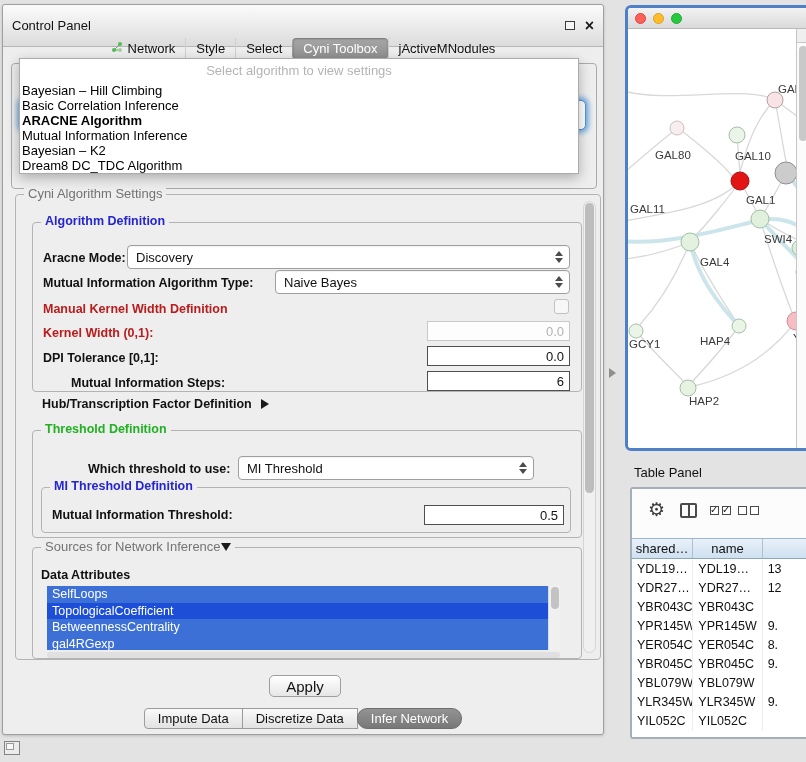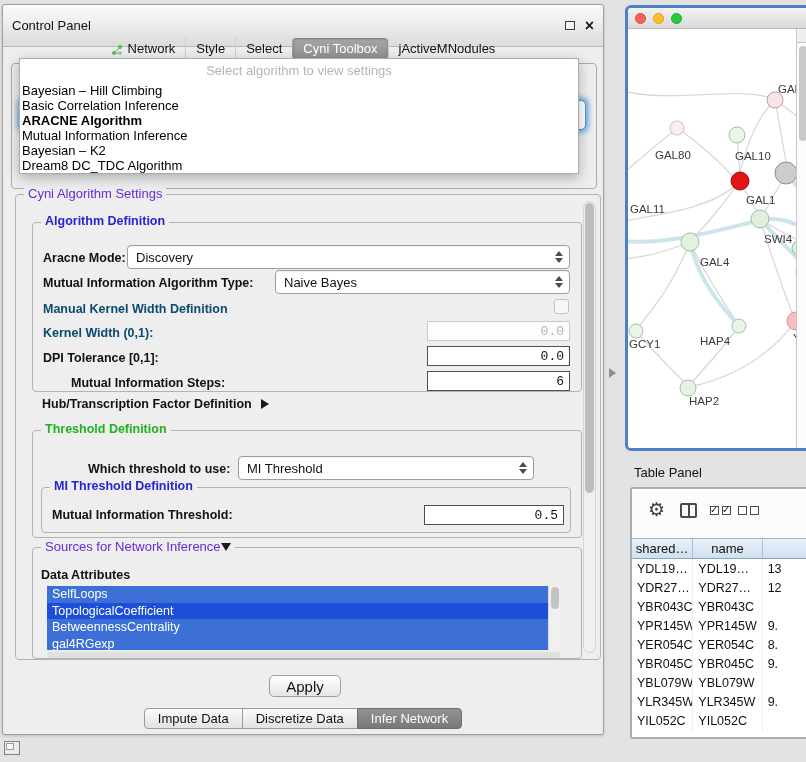--- a/index.html
+++ b/index.html
@@ -11,58 +11,58 @@
   
   .control-panel { position:absolute; left:2px; top:4px; width:602px; height:731px;
     background:#eeeeee; border:1px solid #9f9f9f; border-radius:3px; box-shadow:0 1px 3px rgba(0,0,0,.18); }
   .cp-titlebar { height:42px; background:linear-gradient(#fbfbfb,#dcdcdc); border-bottom:1px solid #b7b7b7;
     display:flex; align-items:center; padding:18px 9px; border-radius:3px 3px 0 0; }
   .cp-controls { margin-left:auto; display:flex; align-items:center; gap:10px; }
   .float-icon { width:10px; height:9px; border:1.5px solid #3a3a3a; display:inline-block; background:#f5f5f5; }
   .close-icon { font-size:16px; font-weight:bold; line-height:1; color:#1a1a1a; }
 
   .cp-tabs { position:absolute; left:0; right:0; top:33px; display:flex; justify-content:center; align-items:center; }
-  .cp-tab { padding:3px 10px; display:flex; align-items:flex-end; gap:5px; color:#111; }
+  .cp-tab { padding:3px 10px; display:flex; align-items:flex-start; gap:5px; color:#111; }
   .cp-tab + .cp-tab { border-left:1px solid #cfcfcf; }
   .cp-tab.selected { background:linear-gradient(#a6a6a6,#8f8f8f); color:#fff; border-radius:4px;
     border-left-color:transparent; box-shadow:inset 0 1px 2px rgba(0,0,0,.3); }
 
   .cyni-top-panel { position:absolute; left:8px; top:58px; width:586px; height:126px;
     border:1px solid #ababab; border-radius:4px; background:#eeeeee; }
   .algo-combo-focus { position:absolute; left:8px; top:36px; width:566px; height:30px;
     background:#fff; border:1px solid #5a8fd0; border-radius:5px; box-shadow:0 0 5px 3px #79b0e4; }
 
   .algo-popup { position:absolute; left:16px; top:53px; width:560px; height:116px; background:#fff;
     border:1px solid #ababab; box-shadow:0 4px 12px rgba(0,0,0,.28); z-index:40; padding-top:2px; }
   .algo-popup .placeholder { text-align:center; color:#b4b4b4; height:22px; line-height:20px; }
   .algo-item { line-height:15px; padding-left:2px; color:#000; white-space:nowrap; }
   .algo-item.bold { font-weight:bold; }
 
   
   .groupbox { position:absolute; border:1px solid #b3b3b3; border-radius:4px; }
   .gb-title { position:absolute; top:-9px; left:8px; background:#eeeeee; padding:0 4px; font-size:12.5px; white-space:nowrap; }
-  .t-black { color:#6d28d9; font-size:13px; }
+  .t-black { color:#737373; font-size:13px; }
   .t-blue  { color:#2525cf; font-weight:bold; }
   .t-green { color:#21b021; font-weight:bold; }
 
   .settings-box { left:12px; top:189px; width:586px; height:466px; }
 
   .lbl { position:absolute; font-weight:bold; font-size:12.5px; white-space:nowrap; }
-  .lbl.dis { color:#0c4a6e;text-align:center; }
+  .lbl.dis { color:#b91c1c;text-align:center; }
 
   .combo { position:absolute; background:#fff; border:1px solid #9e9e9e; border-radius:4px; height:24px;
     display:flex; align-items:center; padding:0 20px 0 8px; box-shadow:inset 0 1px 1px rgba(0,0,0,.05); }
   .spinner { position:absolute; right:5px; top:50%; transform:translateY(-50%); width:10px; height:14px; }
   .spinner .up { position:absolute; top:1px; left:1px; width:0; height:0;
     border-left:4px solid transparent; border-right:4px solid transparent; border-bottom:5px solid #4c4c4c; }
   .spinner .dn { position:absolute; bottom:1px; left:1px; width:0; height:0;
     border-left:4px solid transparent; border-right:4px solid transparent; border-top:5px solid #4c4c4c; }
 
   .field { position:absolute; height:20px; background:#fff; border:1px solid #4f4f4f;
-    text-align:right; padding-right:5px; font-size:13px; font-family:Liberation Mono, monospace; color:#111; }
+    text-align:right; padding-right:5px; font-size:13px; font-family:Liberation Sans, sans-serif; color:#111; }
   .field.dis { border-color:#c9c9c9; color:#b2b2b2; background:#fdfdfd; }
 
   .alg-def { left:16px; top:27px; width:550px; height:170px; }
   .alg-def .l1 { left:10px; top:28px; } .alg-def .combo1 { left:94px;  top:22px; width:443px; }
   .alg-def .l2 { left:10px; top:53px; } .alg-def .combo2 { left:242px; top:47px; width:295px; }
   .alg-def .l3 { left:10px; top:79px; }
   .alg-def .chk { position:absolute; left:521px; top:76px; width:15px; height:15px;
     border:1px solid #c2c2c2; background:#f7f7f7; border-radius:3px; }
   .alg-def .l4 { left:10px; top:103px; } .alg-def .f1 { left:394px; top:98px;  width:143px; }
   .alg-def .l5 { left:10px; top:128px; } .alg-def .f2 { left:394px; top:123px; width:143px; }
@@ -98,21 +98,21 @@
 
   .apply-btn { position:absolute; left:266px; top:670px; width:72px; height:22px;
     background:linear-gradient(#ffffff,#e6e6e6); border:1px solid #9e9e9e; border-radius:5px;
     font-size:15px; font-family:inherit; color:#111; }
 
   .bottom-tabs { position:absolute; left:0; right:0; top:703px; display:flex; justify-content:center; }
   .b-tab { border:1px solid #9b9b9b; margin-left:-1px; padding:0 13px; height:21px;
     display:flex; align-items:center; background:linear-gradient(#fafafa,#e2e2e2); }
   .b-tab:first-child { border-radius:4px 0 0 4px; margin-left:0; }
   .b-tab:last-child { border-radius:0 4px 4px 0; }
-  .b-tab.selected { background:linear-gradient(#939393,#787878); color:#fff; border-color:#6e6e6e; }
+  .b-tab.selected { background:linear-gradient(#939393,#787878); color:#fff; border-color:#6e6e6e;border-radius:10px; }
 
   
   .network-window { position:absolute; left:625px; top:5px; width:195px; height:446px;
     border:3px solid #4d80c4; border-radius:6px; background:#ececec; overflow:hidden; }
   .nv-titlebar { height:21px; background:linear-gradient(#f2f2f2,#dadada); border-bottom:1px solid #b9b9b9;
     display:flex; align-items:center; gap:7px; padding-left:7px; }
   .tl { width:11px; height:11px; border-radius:50%; display:inline-block; }
   .tl.red    { background:#ff6057; border:1px solid #de423c; }
   .tl.yellow { background:#ffbd2e; border:1px solid #dd9f22; }
   .tl.green  { background:#28c940; border:1px solid #1cab2e; }

